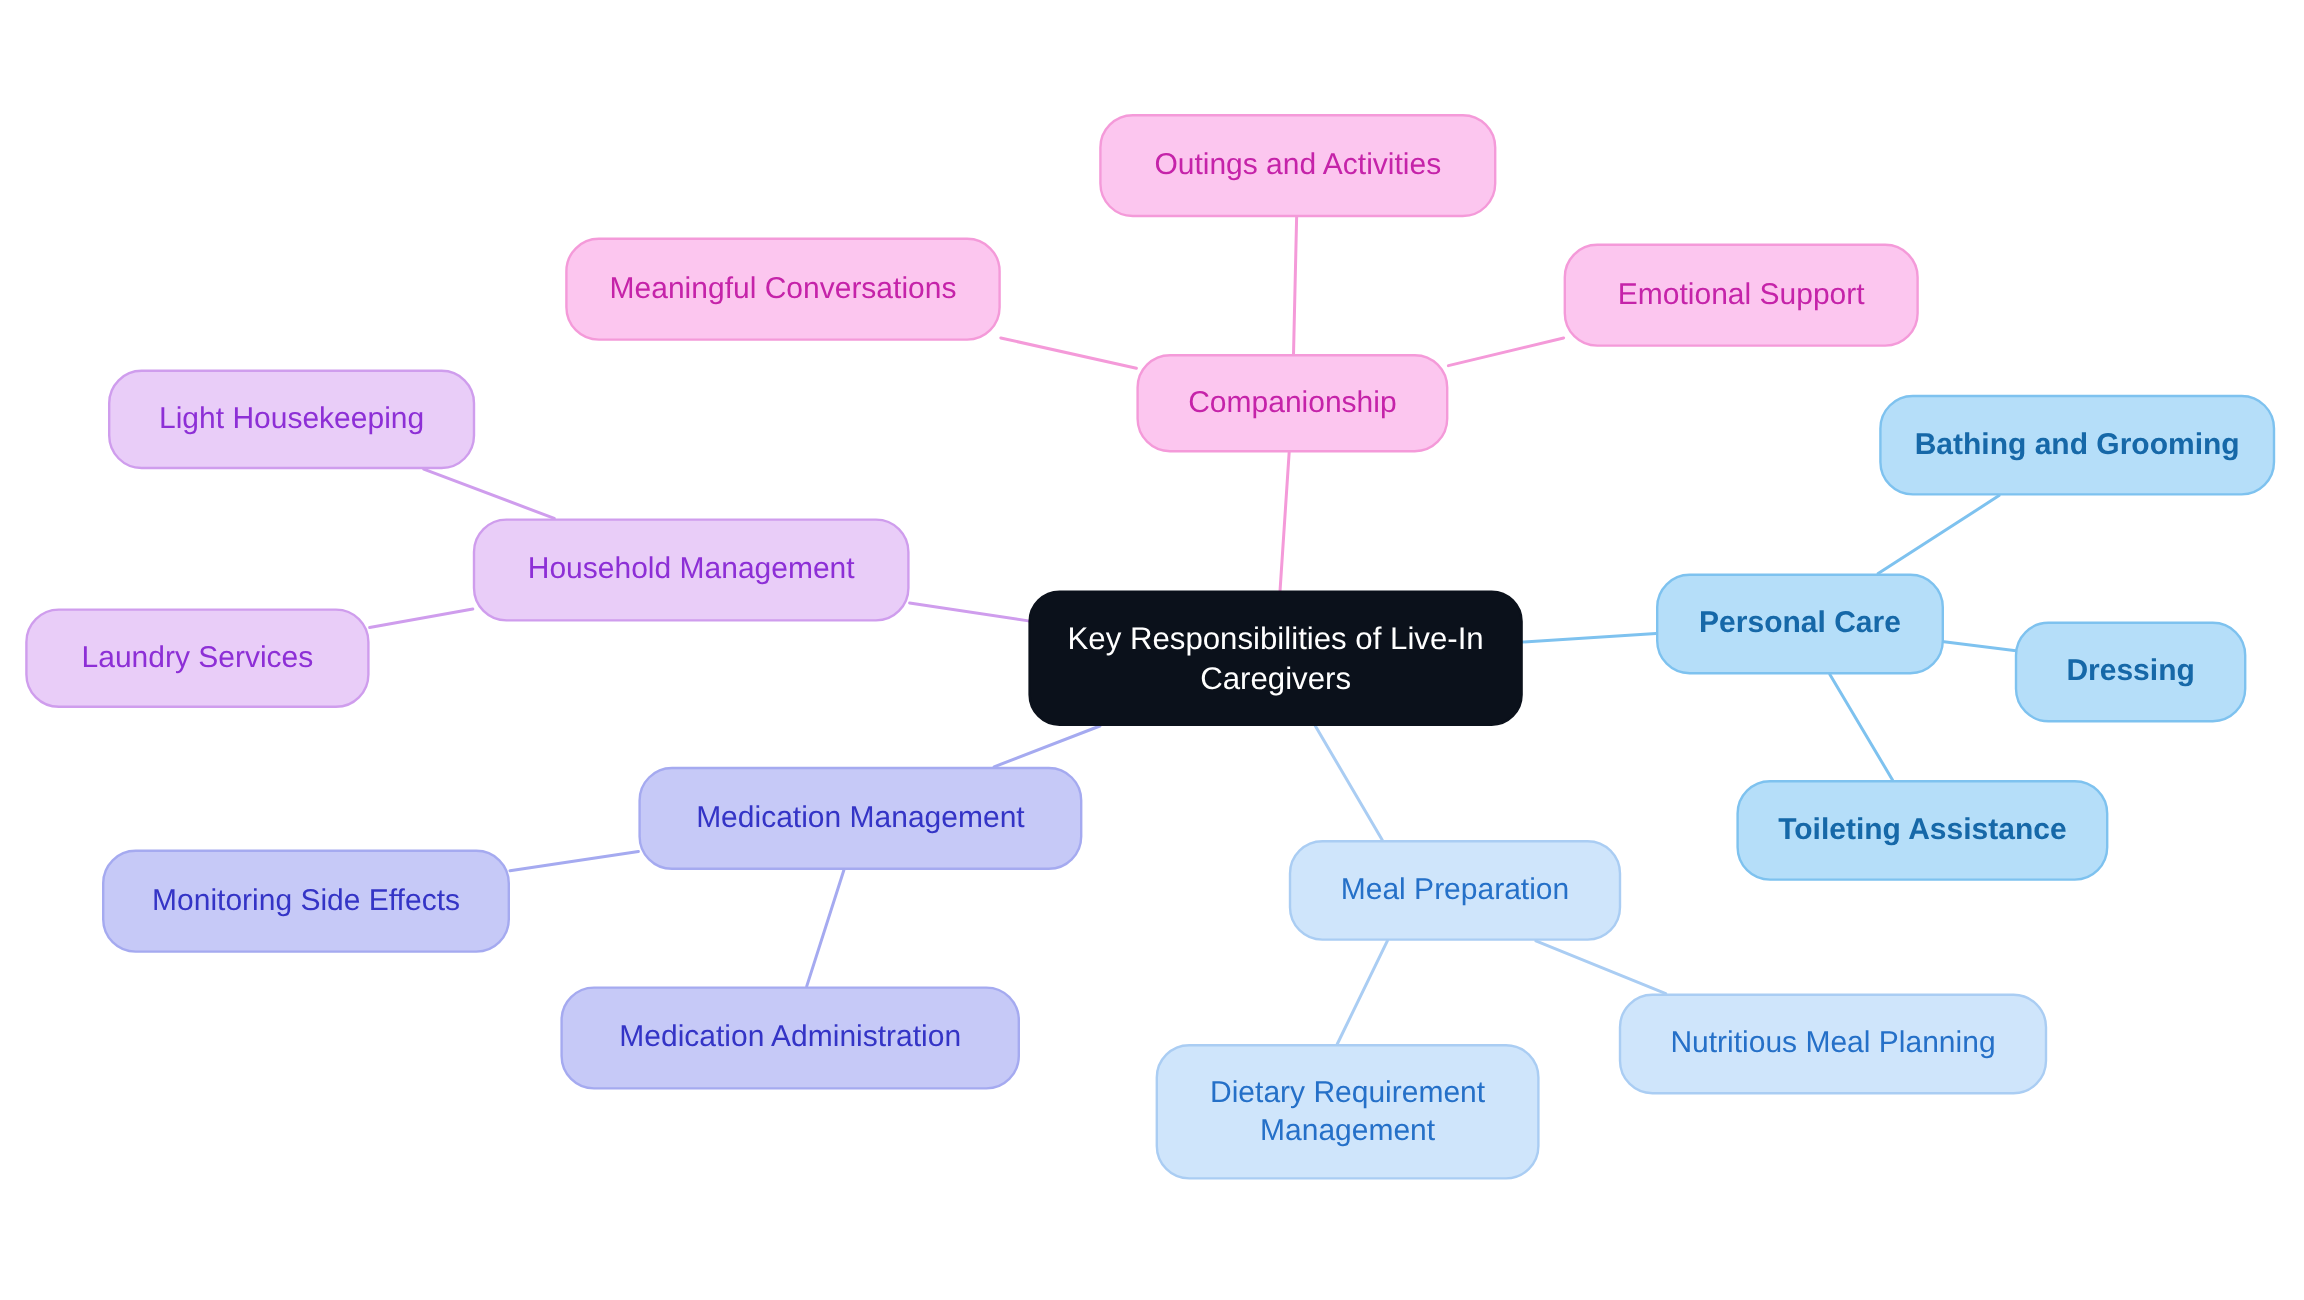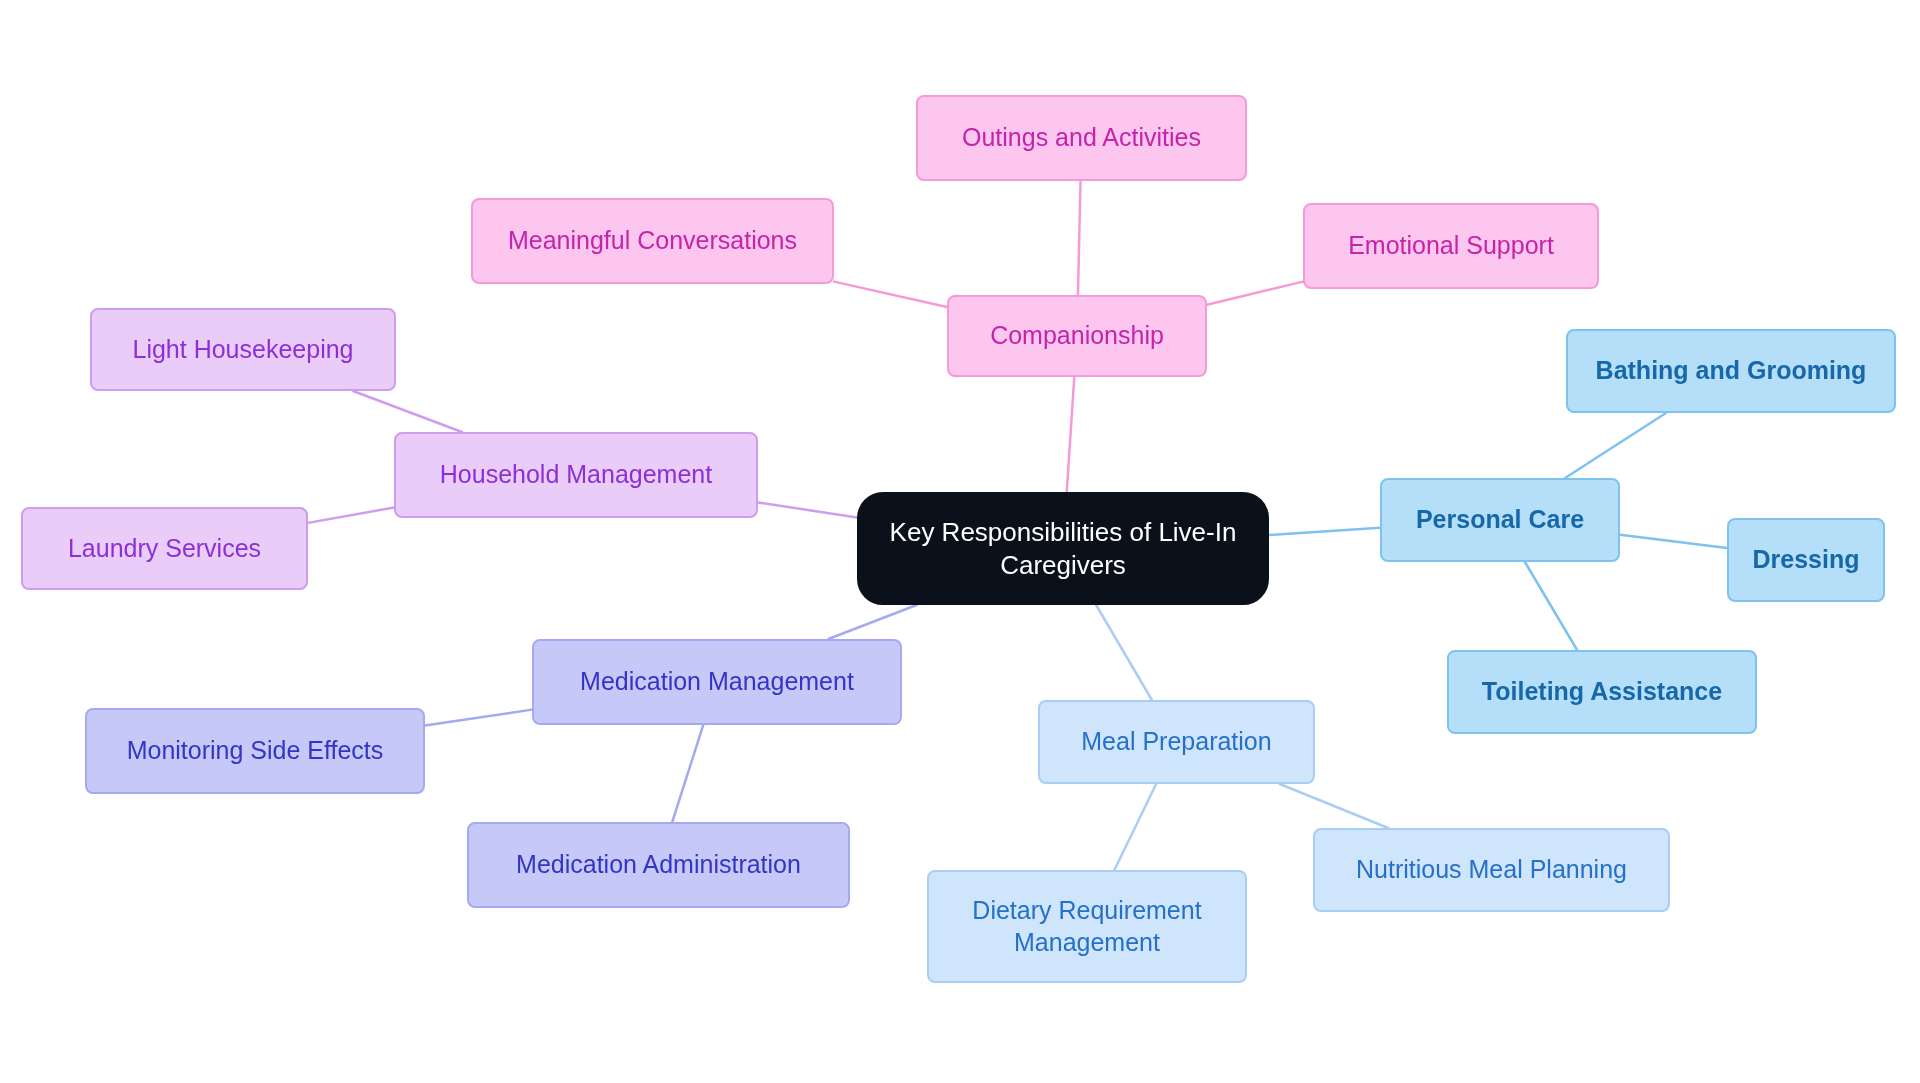--- a/index.html
+++ b/index.html
@@ -24,21 +24,21 @@
     height: 1083px;
     pointer-events: none;
   }
   .node {
     position: absolute;
     box-sizing: border-box;
     display: flex;
     align-items: center;
     justify-content: center;
     text-align: center;
-    border-radius: 8px;
+    border-radius: 28px;
     border-style: solid;
     border-width: 2px;
     line-height: 1.26;
     white-space: pre-line;
     padding: 4px 10px;
   }
   .node.root {
     background: #0b111b;
     border-color: #0b111b;
     color: #ffffff;
@@ -69,20 +69,21 @@
     border-color: #7ec2ef;
     color: #1668a8;
     font-size: 25px;
     font-weight: bold;
   }
   .node.paleblue {
     background: #cfe5fb;
     border-color: #aacdf3;
     color: #2570c8;
     font-size: 25px;
+    margin-left: 36px;
   }
 </style>
 </head>
 <body>
 
 <div id="canvas">
   <svg id="edge-layer" viewBox="0 0 1920 1083" xmlns="http://www.w3.org/2000/svg">
       <line x1="1066.7223529411765" y1="492" x2="1074.2988235294117" y2="377" stroke="#f49ad9" stroke-width="2.5" stroke-linecap="round"></line>
       <line x1="1077.9318181818182" y1="295" x2="1080.5227272727273" y2="181" stroke="#f49ad9" stroke-width="2.5" stroke-linecap="round"></line>
       <line x1="947" y1="306.906949352179" x2="834" y2="281.6183745583039" stroke="#f49ad9" stroke-width="2.5" stroke-linecap="round"></line>
@@ -109,20 +110,20 @@
       <div class="node pink" style="left: 471px; top: 198px; width: 363px; height: 86px;"><span>Meaningful Conversations</span></div>
       <div class="node pink" style="left: 1303px; top: 203px; width: 296px; height: 86px;"><span>Emotional Support</span></div>
       <div class="node purple" style="left: 394px; top: 432px; width: 364px; height: 86px;"><span>Household Management</span></div>
       <div class="node purple" style="left: 90px; top: 308px; width: 306px; height: 83px;"><span>Light Housekeeping</span></div>
       <div class="node purple" style="left: 21px; top: 507px; width: 287px; height: 83px;"><span>Laundry Services</span></div>
       <div class="node indigo" style="left: 532px; top: 639px; width: 370px; height: 86px;"><span>Medication Management</span></div>
       <div class="node indigo" style="left: 85px; top: 708px; width: 340px; height: 86px;"><span>Monitoring Side Effects</span></div>
       <div class="node indigo" style="left: 467px; top: 822px; width: 383px; height: 86px;"><span>Medication Administration</span></div>
       <div class="node blue" style="left: 1380px; top: 478px; width: 240px; height: 84px;"><span>Personal Care</span></div>
       <div class="node blue" style="left: 1566px; top: 329px; width: 330px; height: 84px;"><span>Bathing and Grooming</span></div>
-      <div class="node blue" style="left: 1727px; top: 518px; width: 158px; height: 84px;"><span>Dressing</span></div>
+      <div class="node blue" style="left: 1679px; top: 518px; width: 193px; height: 84px;"><span>Dressing</span></div>
       <div class="node blue" style="left: 1447px; top: 650px; width: 310px; height: 84px;"><span>Toileting Assistance</span></div>
       <div class="node paleblue" style="left: 1038px; top: 700px; width: 277px; height: 84px;"><span>Meal Preparation</span></div>
       <div class="node paleblue" style="left: 1313px; top: 828px; width: 357px; height: 84px;"><span>Nutritious Meal Planning</span></div>
       <div class="node paleblue" style="left: 927px; top: 870px; width: 320px; height: 113px; text-align: center;"><span>Dietary Requirement
 Management</span></div>
     </div>
 </div>
 
 </body></html>

